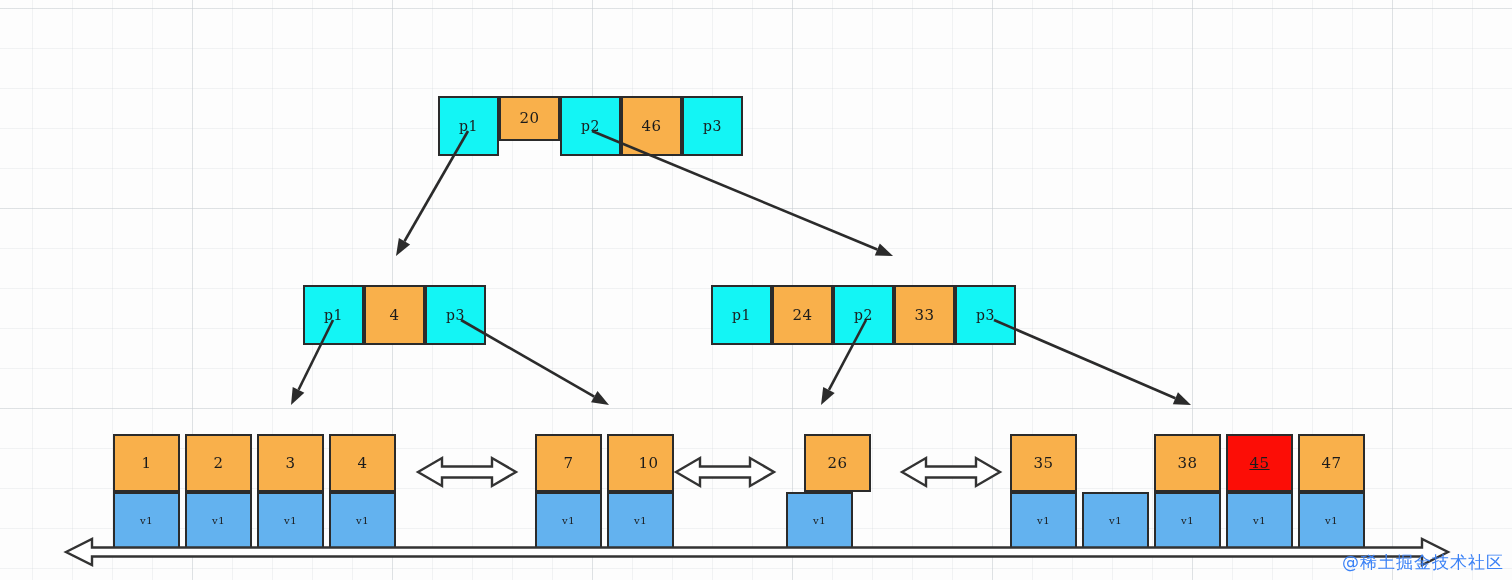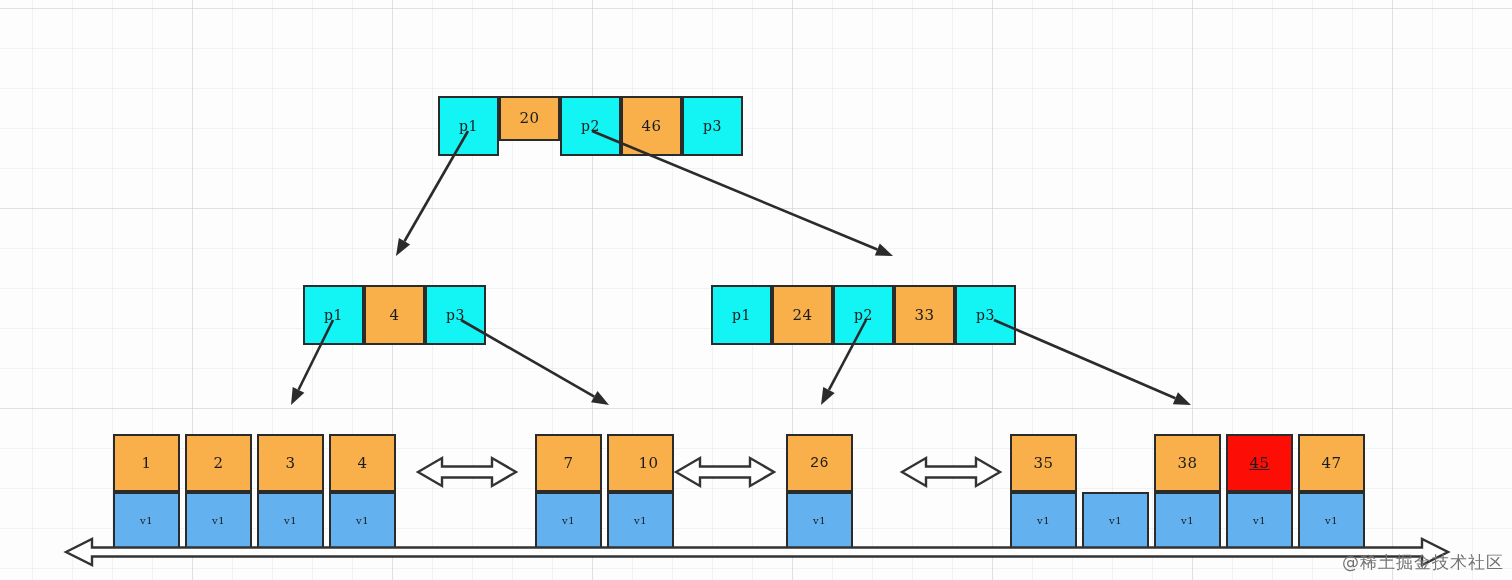--- a/index.html
+++ b/index.html
@@ -75,21 +75,21 @@
   }
 
   
   #watermark {
     position: absolute;
     right: 8px;
     bottom: 6px;
     z-index: 5;
     font-family: "DejaVu Sans", "Liberation Sans", sans-serif;
     font-size: 17px;
-    color: #737373;
+    color: #3b82f6;
     letter-spacing: 1px;
     white-space: nowrap;
   }
 </style>
 </head>
 <body>
 
 <div id="grid-bg"></div>
 
 <div id="canvas">
@@ -111,21 +111,21 @@
     <div class="cell key" style="left: 185px; top: 408px; width: 67px; height: 58px;">2</div>
     <div class="cell val" style="left: 185px; top: 466px; width: 67px; height: 58px;">v1</div>
     <div class="cell key" style="left: 257px; top: 408px; width: 67px; height: 58px;">3</div>
     <div class="cell val" style="left: 257px; top: 466px; width: 67px; height: 58px;">v1</div>
     <div class="cell key" style="left: 329px; top: 408px; width: 67px; height: 58px;">4</div>
     <div class="cell val" style="left: 329px; top: 466px; width: 67px; height: 58px;">v1</div>
     <div class="cell key" style="left: 535px; top: 408px; width: 67px; height: 58px;">7</div>
     <div class="cell val" style="left: 535px; top: 466px; width: 67px; height: 58px;">v1</div>
     <div class="cell key" style="left: 607px; top: 408px; width: 67px; height: 58px; padding-left: 16px;">10</div>
     <div class="cell val" style="left: 607px; top: 466px; width: 67px; height: 58px;">v1</div>
-    <div class="cell key" style="left: 786px; top: 408px; width: 67px; height: 58px; font-family: Liberation Mono, monospace;">26</div>
+    <div class="cell key" style="left: 804px; top: 408px; width: 67px; height: 58px;">26</div>
     <div class="cell val" style="left: 786px; top: 466px; width: 67px; height: 58px;">v1</div>
     <div class="cell key" style="left: 1010px; top: 408px; width: 67px; height: 58px;">35</div>
     <div class="cell val" style="left: 1010px; top: 466px; width: 67px; height: 58px;">v1</div>
     <div class="cell val" style="left: 1082px; top: 466px; width: 67px; height: 58px;">v1</div>
     <div class="cell key" style="left: 1154px; top: 408px; width: 67px; height: 58px;">38</div>
     <div class="cell val" style="left: 1154px; top: 466px; width: 67px; height: 58px;">v1</div>
     <div class="cell hot" style="left: 1226px; top: 408px; width: 67px; height: 58px; text-decoration: underline;">45</div>
     <div class="cell val" style="left: 1226px; top: 466px; width: 67px; height: 58px;">v1</div>
     <div class="cell key" style="left: 1298px; top: 408px; width: 67px; height: 58px; text-align: center;">47</div>
     <div class="cell val" style="left: 1298px; top: 466px; width: 67px; height: 58px;">v1</div>

